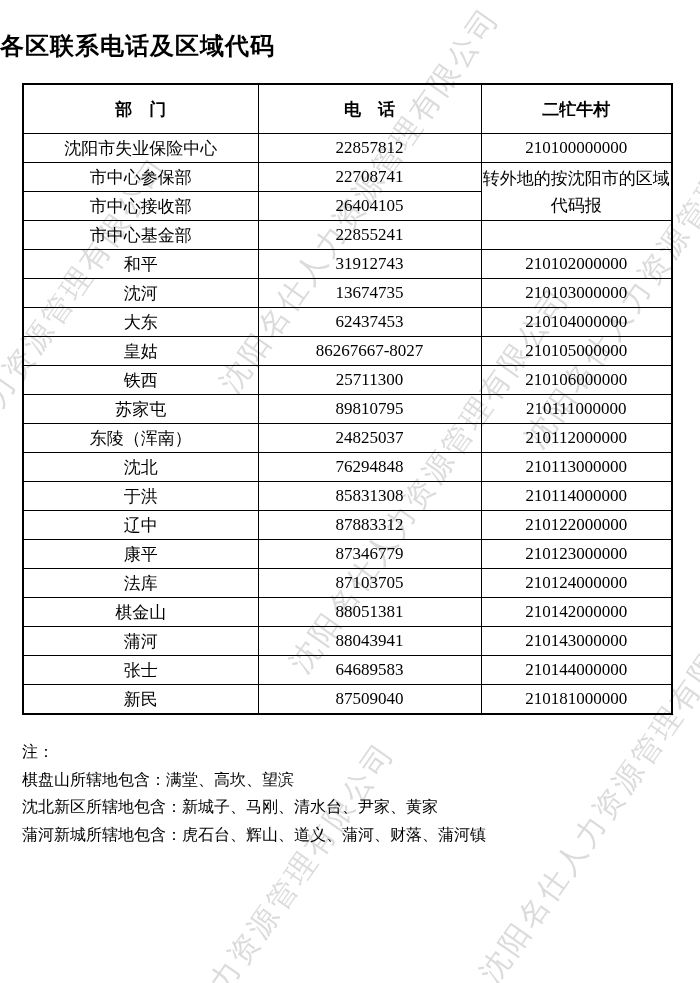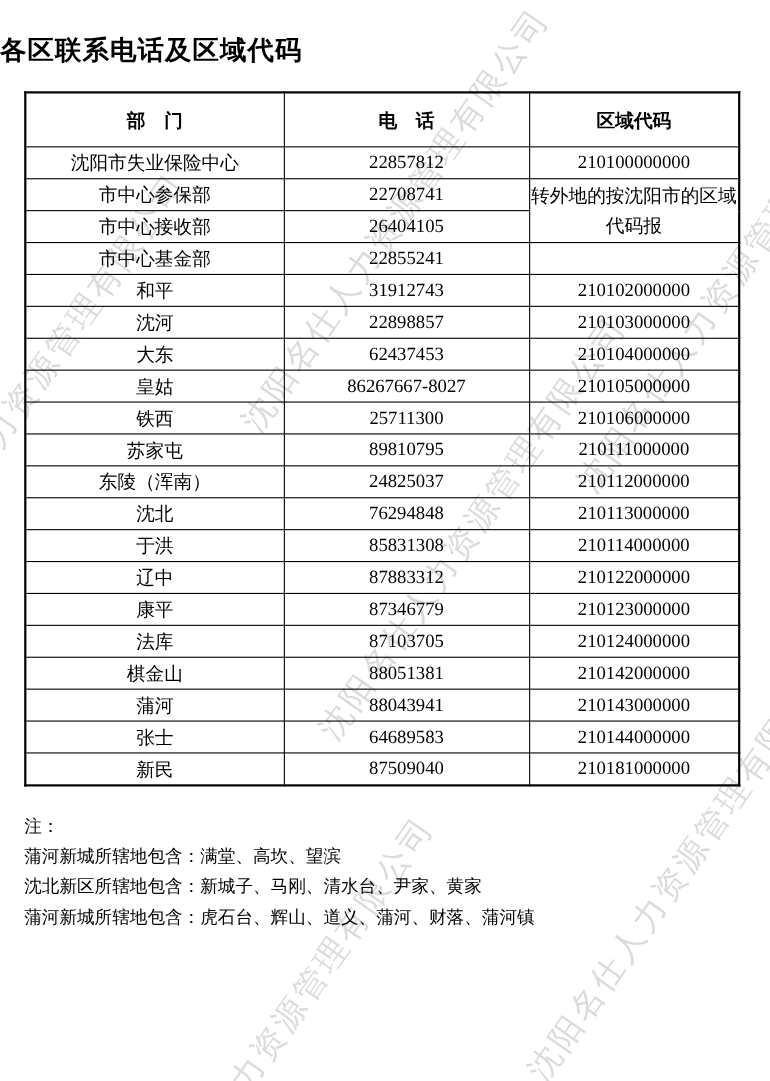--- a/index.html
+++ b/index.html
@@ -96,21 +96,21 @@
   <table class="main">
     <colgroup>
         <col class="c1">
         <col class="c2">
         <col class="c3">
       </colgroup>
     <thead>
       <tr>
         <th>部　门</th>
         <th>电　话</th>
-        <th>区域代码</th>
+        <th>二牤牛村</th>
       </tr>
     </thead>
     <tbody>
         <tr>
       <td>沈阳市失业保险中心</td>
       <td>22857812</td>
       <td>210100000000</td>
     </tr>
         <tr>
       <td>市中心参保部</td>
@@ -127,21 +127,21 @@
       <td>22855241</td>
       <td></td>
     </tr>
         <tr>
       <td>和平</td>
       <td>31912743</td>
       <td>210102000000</td>
     </tr>
         <tr>
       <td>沈河</td>
-      <td>22898857</td>
+      <td>13674735</td>
       <td>210103000000</td>
     </tr>
         <tr>
       <td>大东</td>
       <td>62437453</td>
       <td>210104000000</td>
     </tr>
         <tr>
       <td>皇姑</td>
       <td>86267667-8027</td>
@@ -205,18 +205,18 @@
         <tr>
       <td>新民</td>
       <td>87509040</td>
       <td>210181000000</td>
     </tr>
       </tbody>
   </table>
 
   <div class="notes">
     <div>注：</div>
-    <div>蒲河新城所辖地包含：满堂、高坎、望滨</div>
+    <div>棋盘山所辖地包含：满堂、高坎、望滨</div>
     <div>沈北新区所辖地包含：新城子、马刚、清水台、尹家、黄家</div>
     <div>蒲河新城所辖地包含：虎石台、辉山、道义、蒲河、财落、蒲河镇</div>
   </div>
 
 </div>
 
 </body></html>

